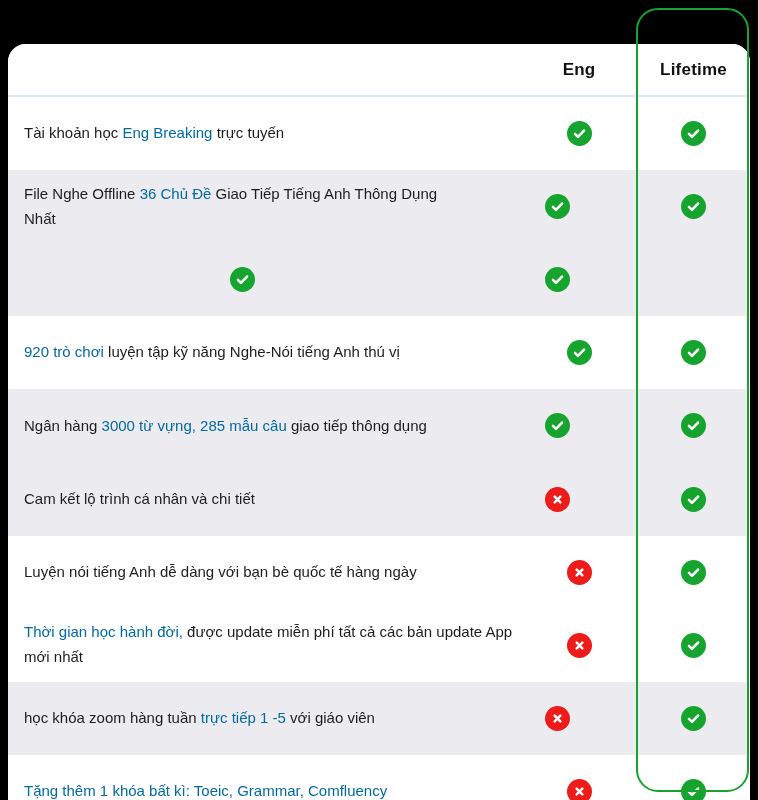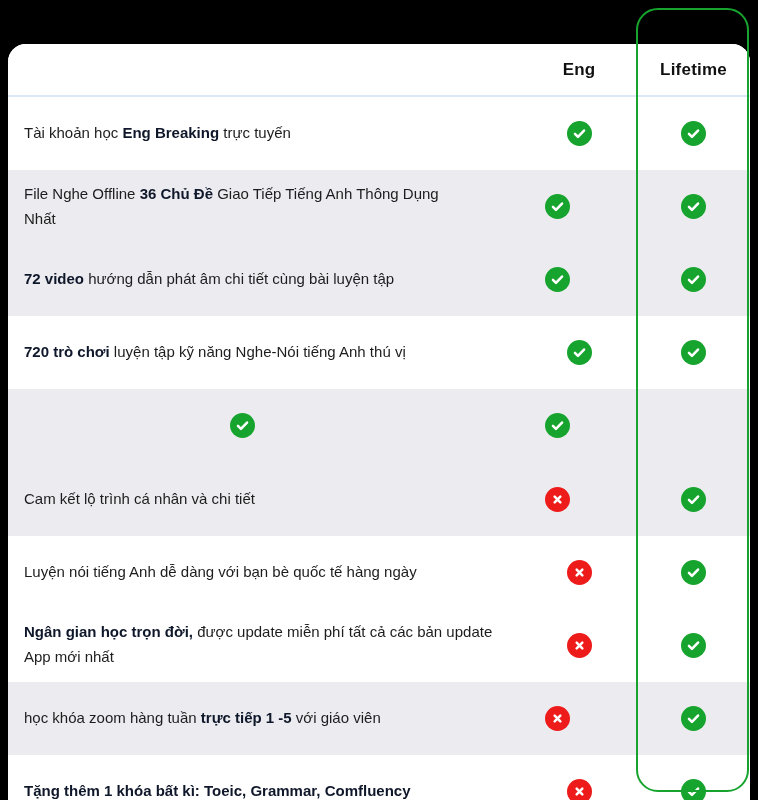--- a/index.html
+++ b/index.html
@@ -55,21 +55,21 @@
   .row.shaded {
     background: var(--shade, #ececf0);
     gap: 22px;
   }
   .label {
     padding: 0 8px 0 16px;
     font-size: 15px;
     line-height: 1.65;
     color: #1d1d1f;
   }
-  .label b { font-weight: 700; color: #0f172a; }
+  .label b { font-weight: 400; color: #0369a1; }
   .cell {
     display: flex;
     justify-content: center;
     align-items: center;
   }
   .badge {
     width: 25px;
     height: 25px;
     border-radius: 50%;
     display: inline-flex;
@@ -134,56 +134,56 @@
           <span class="badge check">
             <svg viewBox="0 0 24 24">
               <path d="M5.6 12.6l4.2 4.2L18.4 7.8" stroke="#ffffff" stroke-width="3.6" fill="none" stroke-linecap="round" stroke-linejoin="round"></path>
             </svg>
           </span>
         </div>
   </div>
 
 
   <div class="row grid shaded">
-    <div class="label"><b>72 video</b><span> hướng dẫn phát âm chi tiết cùng bài luyện tập</span></div>
-    <div class="cell">
-          <span class="badge check">
-            <svg viewBox="0 0 24 24">
-              <path d="M5.6 12.6l4.2 4.2L18.4 7.8" stroke="#ffffff" stroke-width="3.6" fill="none" stroke-linecap="round" stroke-linejoin="round"></path>
-            </svg>
-          </span>
-        </div>
-    <div class="cell">
-          <span class="badge check">
-            <svg viewBox="0 0 24 24">
-              <path d="M5.6 12.6l4.2 4.2L18.4 7.8" stroke="#ffffff" stroke-width="3.6" fill="none" stroke-linecap="round" stroke-linejoin="round"></path>
-            </svg>
-          </span>
-        </div>
-  </div>
-
-  <div class="row grid">
-    <div class="label"><b>720 trò chơi</b><span> luyện tập kỹ năng Nghe-Nói tiếng Anh thú vị</span></div>
-    <div class="cell">
-          <span class="badge check">
-            <svg viewBox="0 0 24 24">
-              <path d="M5.6 12.6l4.2 4.2L18.4 7.8" stroke="#ffffff" stroke-width="3.6" fill="none" stroke-linecap="round" stroke-linejoin="round"></path>
-            </svg>
-          </span>
-        </div>
-    <div class="cell">
-          <span class="badge check">
-            <svg viewBox="0 0 24 24">
-              <path d="M5.6 12.6l4.2 4.2L18.4 7.8" stroke="#ffffff" stroke-width="3.6" fill="none" stroke-linecap="round" stroke-linejoin="round"></path>
-            </svg>
-          </span>
-        </div>
-  </div>
-
-  <div class="row grid shaded">
+    <div class="cell">
+          <span class="badge check">
+            <svg viewBox="0 0 24 24">
+              <path d="M5.6 12.6l4.2 4.2L18.4 7.8" stroke="#ffffff" stroke-width="3.6" fill="none" stroke-linecap="round" stroke-linejoin="round"></path>
+            </svg>
+          </span>
+        </div>
+    <div class="cell">
+          <span class="badge check">
+            <svg viewBox="0 0 24 24">
+              <path d="M5.6 12.6l4.2 4.2L18.4 7.8" stroke="#ffffff" stroke-width="3.6" fill="none" stroke-linecap="round" stroke-linejoin="round"></path>
+            </svg>
+          </span>
+        </div>
+  </div>
+
+  <div class="row grid">
+    <div class="label"><b>920 trò chơi</b><span> luyện tập kỹ năng Nghe-Nói tiếng Anh thú vị</span></div>
+    <div class="cell">
+          <span class="badge check">
+            <svg viewBox="0 0 24 24">
+              <path d="M5.6 12.6l4.2 4.2L18.4 7.8" stroke="#ffffff" stroke-width="3.6" fill="none" stroke-linecap="round" stroke-linejoin="round"></path>
+            </svg>
+          </span>
+        </div>
+    <div class="cell">
+          <span class="badge check">
+            <svg viewBox="0 0 24 24">
+              <path d="M5.6 12.6l4.2 4.2L18.4 7.8" stroke="#ffffff" stroke-width="3.6" fill="none" stroke-linecap="round" stroke-linejoin="round"></path>
+            </svg>
+          </span>
+        </div>
+  </div>
+
+  <div class="row grid shaded">
+    <div class="label"><span>Ngân hàng </span><b>3000 từ vựng, 285 mẫu câu</b><span> giao tiếp thông dụng</span></div>
     <div class="cell">
           <span class="badge check">
             <svg viewBox="0 0 24 24">
               <path d="M5.6 12.6l4.2 4.2L18.4 7.8" stroke="#ffffff" stroke-width="3.6" fill="none" stroke-linecap="round" stroke-linejoin="round"></path>
             </svg>
           </span>
         </div>
     <div class="cell">
           <span class="badge check">
             <svg viewBox="0 0 24 24">
@@ -223,21 +223,21 @@
     <div class="cell">
           <span class="badge check">
             <svg viewBox="0 0 24 24">
               <path d="M5.6 12.6l4.2 4.2L18.4 7.8" stroke="#ffffff" stroke-width="3.6" fill="none" stroke-linecap="round" stroke-linejoin="round"></path>
             </svg>
           </span>
         </div>
   </div>
 
   <div class="row grid">
-    <div class="label"><b>Ngân gian học trọn đời,</b><span> được update miễn phí tất cả các bản update App mới nhất</span></div>
+    <div class="label"><b>Thời gian học hành đời,</b><span> được update miễn phí tất cả các bản update App mới nhất</span></div>
     <div class="cell">
           <span class="badge cross">
             <svg viewBox="0 0 24 24">
               <path d="M8 8l8 8M16 8l-8 8" stroke="#ffffff" stroke-width="3.6" fill="none" stroke-linecap="round" stroke-linejoin="round"></path>
             </svg>
           </span>
         </div>
     <div class="cell">
           <span class="badge check">
             <svg viewBox="0 0 24 24">

